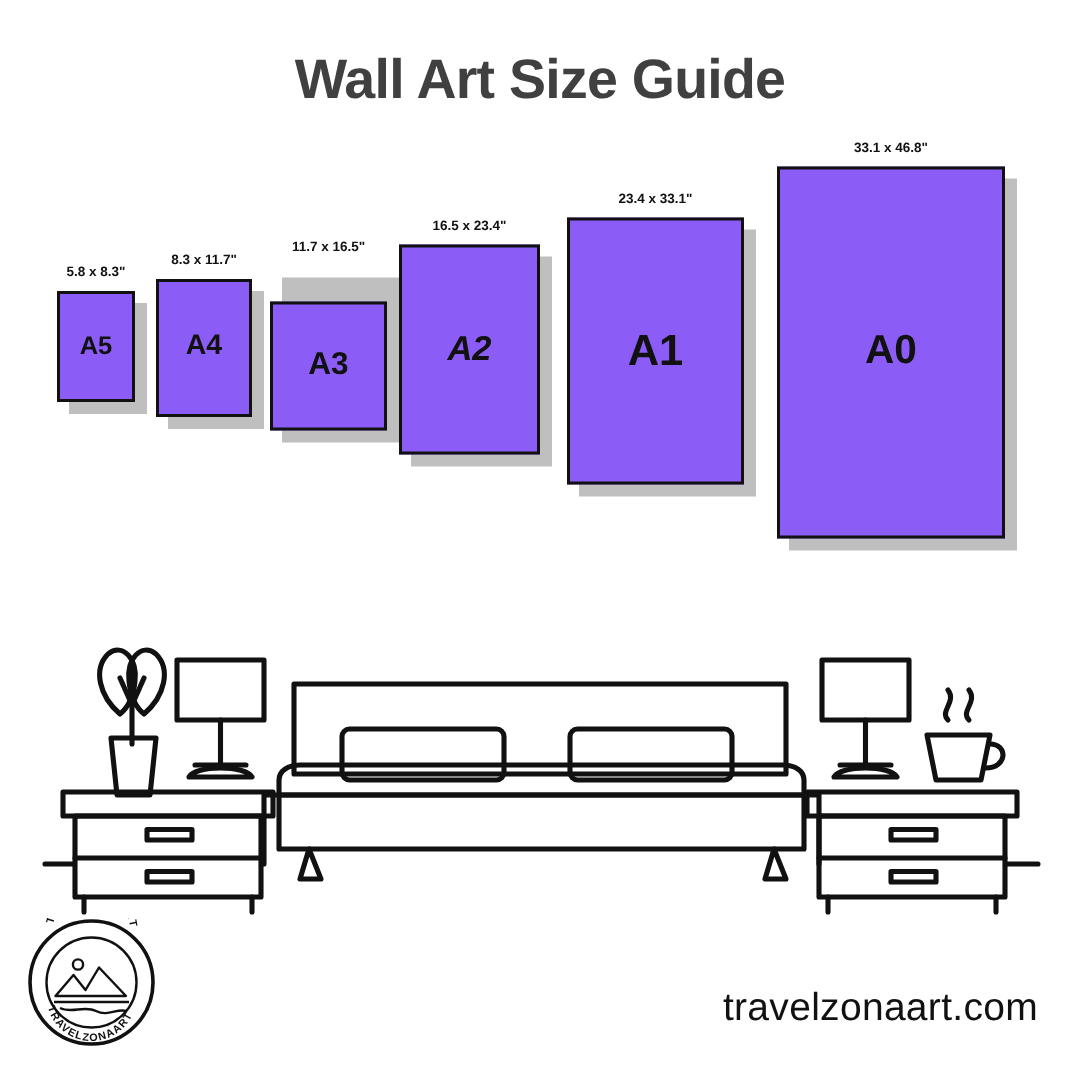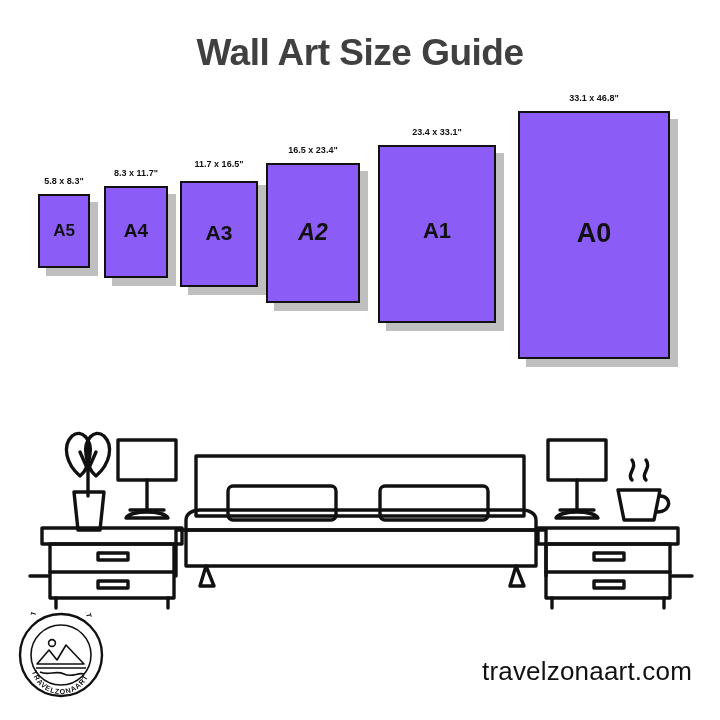--- a/index.html
+++ b/index.html
@@ -123,36 +123,36 @@
       <div class="frame-group" style="left: 104px; width: 64px; height: 118px; bottom: 122.16px;">
         <div class="frame-dim" style="bottom: 100px;">8.3 x 11.7"</div>
         <div class="frame-shadow" style="left: 8px; bottom: -8px; width: 64px; height: 92px; background: rgb(138, 138, 138);"></div>
         <div class="frame-box" style="width: 64px; height: 92px; border-color: rgb(17, 17, 17);">
           <div class="frame-label" style="font-size: 19px; top: calc(50% - 11.78px);">A4</div>
         </div>
       </div>
       <div class="frame-group" style="left: 180px; width: 78px; height: 136px; bottom: 112.8px;">
         <div class="frame-dim" style="bottom: 118px;">11.7 x 16.5"</div>
         <div class="frame-shadow" style="left: 8px; bottom: -8px; width: 78px; height: 110px; background: rgb(138, 138, 138);"></div>
-        <div class="frame-box" style="width: 78px; height: 106px; border-color: rgb(17, 17, 17);">
+        <div class="frame-box" style="width: 78px; height: 86px; border-color: rgb(17, 17, 17);">
           <div class="frame-label" style="font-size: 21px; top: calc(50% - 13.02px);">A3</div>
         </div>
       </div>
       <div class="frame-group" style="left: 266px; width: 94px; height: 166px; bottom: 97.2px;">
         <div class="frame-dim" style="bottom: 148px;">16.5 x 23.4"</div>
         <div class="frame-shadow" style="left: 8px; bottom: -8px; width: 94px; height: 140px; background: rgb(138, 138, 138);"></div>
         <div class="frame-box" style="width: 94px; height: 140px; border-color: rgb(17, 17, 17); font-style: italic;">
           <div class="frame-label" style="font-size: 23px; top: calc(50% - 14.26px);">A2</div>
         </div>
       </div>
       <div class="frame-group" style="left: 378px; width: 118px; height: 204px; bottom: 77.44px;">
         <div class="frame-dim" style="bottom: 186px;">23.4 x 33.1"</div>
         <div class="frame-shadow" style="left: 8px; bottom: -8px; width: 118px; height: 178px; background: rgb(138, 138, 138);"></div>
         <div class="frame-box" style="width: 118px; height: 178px; border-color: rgb(17, 17, 17);">
-          <div class="frame-label" style="font-size: 22px; top: calc(50% - 15.5px);">A1</div>
+          <div class="frame-label" style="font-size: 29px; top: calc(50% - 15.5px);">A1</div>
         </div>
       </div>
       <div class="frame-group" style="left: 518px; width: 152px; height: 274px; bottom: 41.04px;">
         <div class="frame-dim" style="bottom: 256px;">33.1 x 46.8"</div>
         <div class="frame-shadow" style="left: 8px; bottom: -8px; width: 152px; height: 248px; background: rgb(138, 138, 138);"></div>
         <div class="frame-box" style="width: 152px; height: 248px; border-color: rgb(17, 17, 17);">
           <div class="frame-label" style="font-size: 27px; top: calc(50% - 16.74px);">A0</div>
         </div>
       </div>
     </div>

